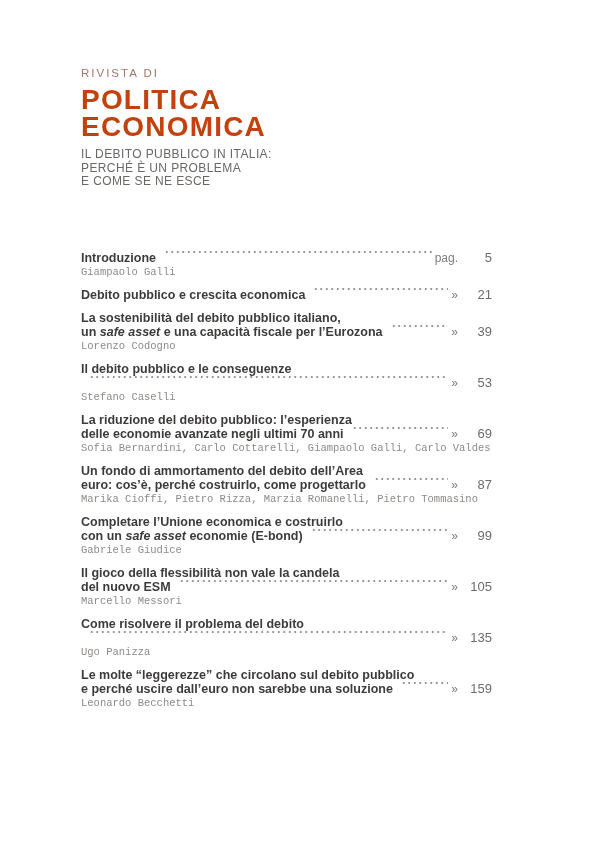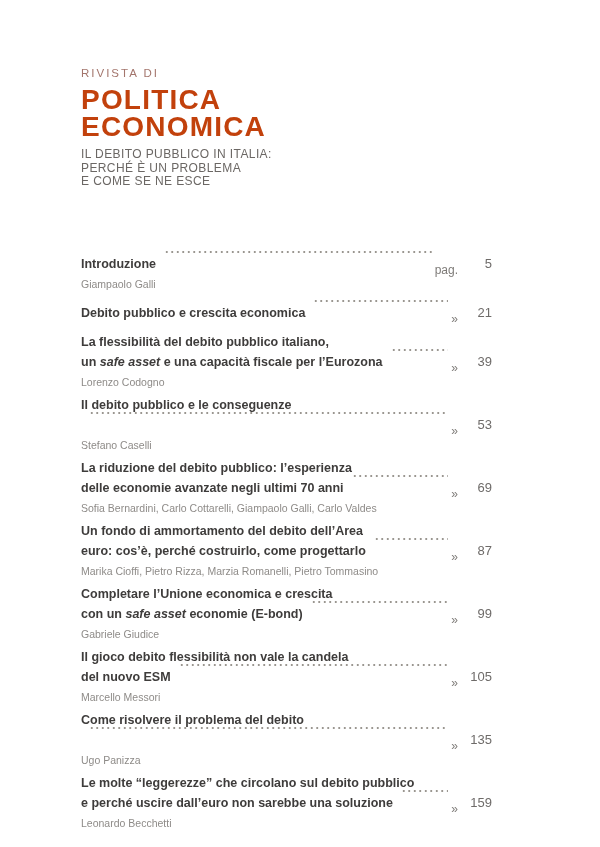--- a/index.html
+++ b/index.html
@@ -46,57 +46,57 @@
     margin: 62px 0 0 81px;
     width: 411px;
   }
   .entry { margin-bottom: 9px; }
   .title-line {
     font-size: 12.5px;
     font-weight: 700;
     color: #3e3c3b;
     line-height: 14px;
   }
-  .title-line.last { display: flex; align-items: center; }
+  .title-line.last { display: flex; align-items: flex-end; }
   .title-text { white-space: nowrap; flex: 0 0 auto; }
   .title-text i { font-style: italic; }
   .leader {
     flex: 1 1 auto;
     min-width: 0;
     height: 2px;
     margin: 0 0 0 8px;
     align-self: baseline;
     background-image: radial-gradient(circle, #9a9690 1px, rgba(255,255,255,0) 1.25px);
     background-size: 5.5px 2px;
     background-position: left center;
     background-repeat: repeat-x;
   }
   .marker {
     flex: 0 0 auto;
     font-size: 12px;
     font-weight: 400;
     color: #7e7b78;
     margin-left: 3px;
-    margin-top: 12px;
   }
   .pnum {
     flex: 0 0 auto;
     width: 28px;
     margin-left: 6px;
     text-align: right;
     font-size: 13px;
     font-weight: 400;
     color: #6e6b69;
   }
   .authors {
     font-size: 10.5px;
     line-height: 13px;
     margin-top: 1px;
     color: #8e8b88;
     font-weight: 400;
+    font-family: Liberation Mono, monospace;
   }
 </style>
 </head>
 <body>
 
 <div class="page">
 
   <div class="header">
     <div class="kicker">RIVISTA DI</div>
     <div class="journal-title">
@@ -122,21 +122,21 @@
       </div>
       <div class="entry">
         <div class="title-line last">
           <span class="title-text"><span>Debito pubblico e crescita economica</span></span>
           <span class="leader"></span>
           <span class="marker">»</span>
           <span class="pnum">21</span>
         </div>
       </div>
       <div class="entry">
-        <div class="title-line"><span class="title-text"><span>La flessibilità del debito pubblico italiano,</span></span></div>
+        <div class="title-line"><span class="title-text"><span>La sostenibilità del debito pubblico italiano,</span></span></div>
         <div class="title-line last">
           <span class="title-text"><span>un </span><i>safe asset</i><span> e una capacità fiscale per l’Eurozona</span></span>
           <span class="leader"></span>
           <span class="marker">»</span>
           <span class="pnum">39</span>
         </div>
         <div class="authors">Lorenzo Codogno</div>
       </div>
       <div class="entry">
         <div class="title-line"><span class="title-text"><span>Il debito pubblico e le conseguenze</span></span></div>
@@ -161,31 +161,31 @@
         <div class="title-line"><span class="title-text"><span>Un fondo di ammortamento del debito dell’Area</span></span></div>
         <div class="title-line last">
           <span class="title-text"><span>euro: cos’è, perché costruirlo, come progettarlo</span></span>
           <span class="leader"></span>
           <span class="marker">»</span>
           <span class="pnum">87</span>
         </div>
         <div class="authors">Marika Cioffi, Pietro Rizza, Marzia Romanelli, Pietro Tommasino</div>
       </div>
       <div class="entry">
-        <div class="title-line"><span class="title-text"><span>Completare l’Unione economica e crescita</span></span></div>
+        <div class="title-line"><span class="title-text"><span>Completare l’Unione economica e costruirlo</span></span></div>
         <div class="title-line last">
           <span class="title-text"><span>con un </span><i>safe asset</i><span> economie (E-bond)</span></span>
           <span class="leader"></span>
           <span class="marker">»</span>
           <span class="pnum">99</span>
         </div>
         <div class="authors">Gabriele Giudice</div>
       </div>
       <div class="entry">
-        <div class="title-line"><span class="title-text"><span>Il gioco debito flessibilità non vale la candela</span></span></div>
+        <div class="title-line"><span class="title-text"><span>Il gioco della flessibilità non vale la candela</span></span></div>
         <div class="title-line last">
           <span class="title-text"><span>del nuovo ESM</span></span>
           <span class="leader"></span>
           <span class="marker">»</span>
           <span class="pnum">105</span>
         </div>
         <div class="authors">Marcello Messori</div>
       </div>
       <div class="entry">
         <div class="title-line"><span class="title-text"><span>Come risolvere il problema del debito</span></span></div>

